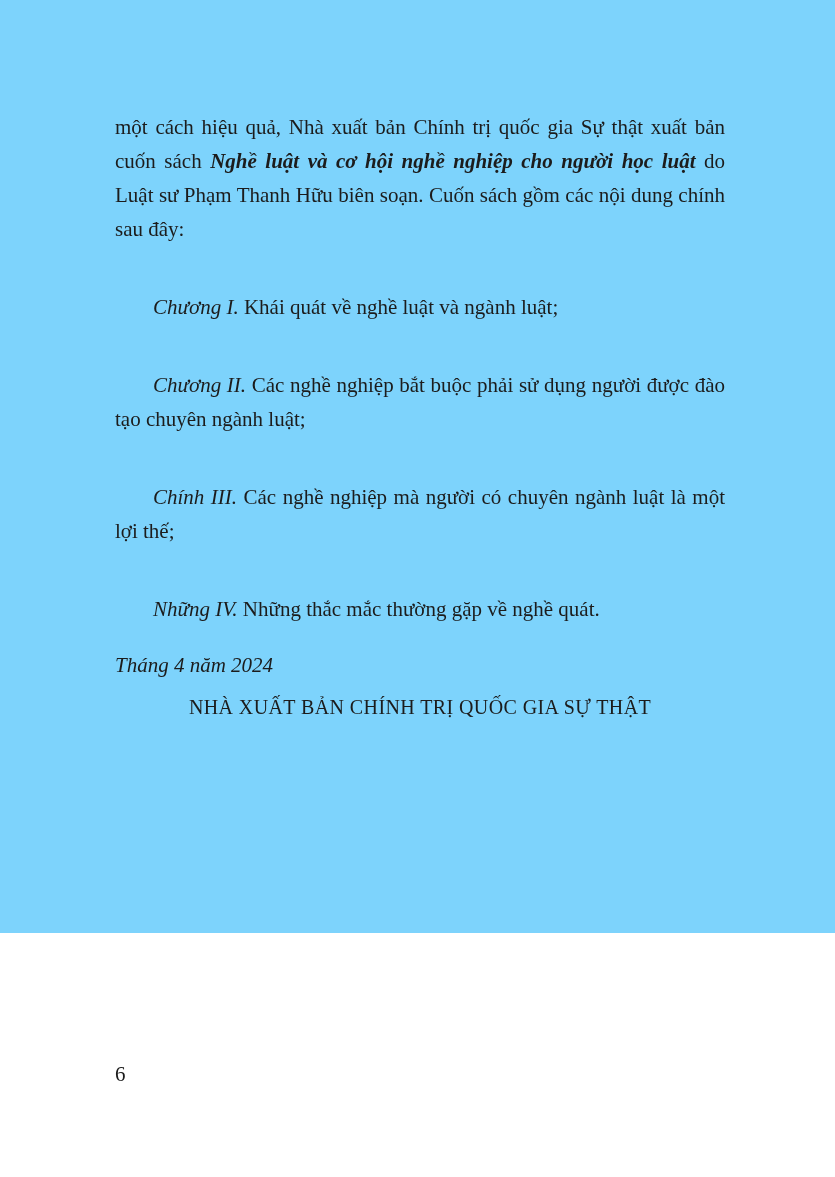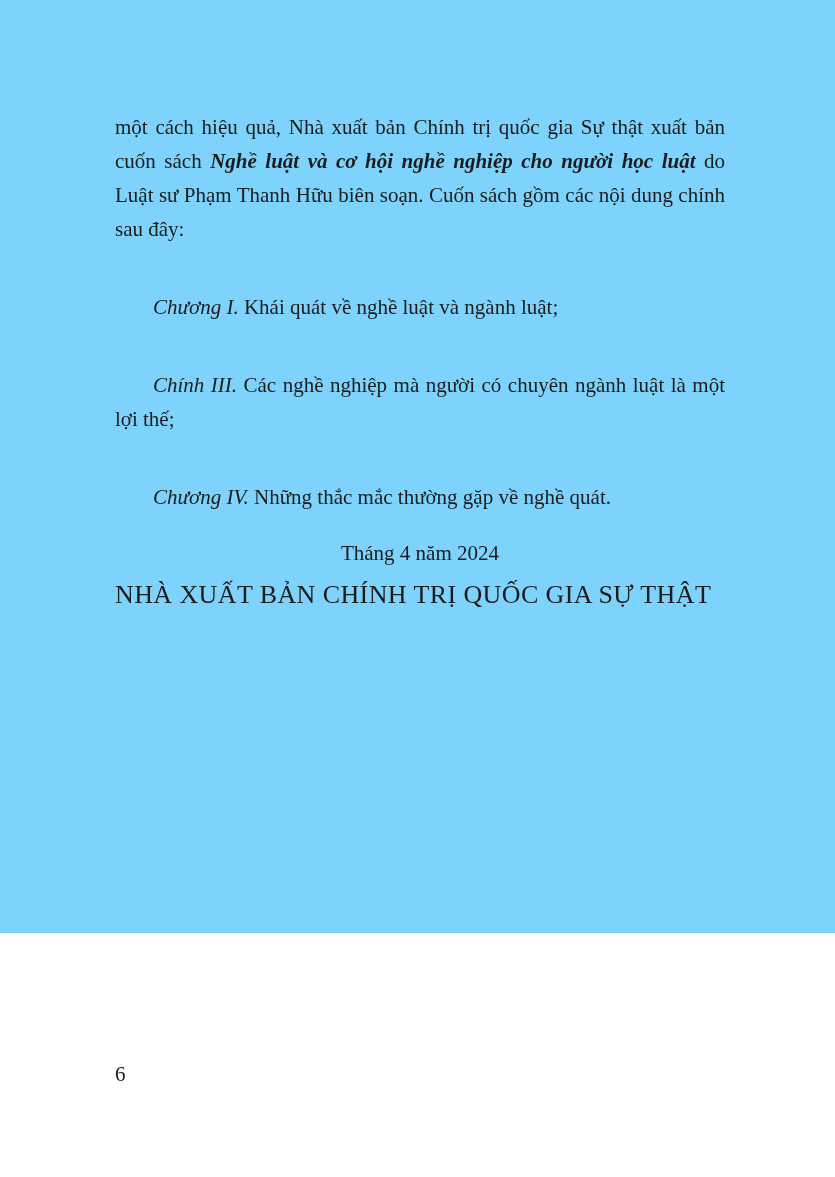--- a/index.html
+++ b/index.html
@@ -42,27 +42,27 @@
   }
   .bold-italic {
     font-weight: bold;
     font-style: italic;
   }
   .italic {
     font-style: italic;
   }
   .date-line {
     margin-top: 22px;
-    text-align: center;
+    font-style: italic;
     text-indent: 0;
   }
   .publisher-line {
     margin-top: 8px;
-    text-align: left;
-    font-size: 26px;
+    text-align: center;
+    font-size: 20px;
     letter-spacing: 0.4px;
     text-indent: 0;
   }
   .page-number {
     position: absolute;
     left: 115px;
     top: 1062px;
     font-size: 21px;
   }
 </style>
@@ -70,24 +70,25 @@
 <body>
 
 <div class="page">
 
   <div class="text-block">
 
     <p class="para"><span>một cách hiệu quả, Nhà xuất bản Chính trị quốc gia Sự thật xuất bản cuốn sách </span><span class="bold-italic">Nghề luật và cơ hội nghề nghiệp cho người học luật</span><span> do Luật sư Phạm Thanh Hữu biên soạn. Cuốn sách gồm các nội dung chính sau đây:</span></p>
 
     <p class="para indent"><span class="italic">Chương I.</span><span> Khái quát về nghề luật và ngành luật;</span></p>
 
+    <p class="para indent"><span class="italic">Chương II.</span><span> Các nghề nghiệp bắt buộc phải sử dụng người được đào tạo chuyên ngành luật;</span></p>
 
     <p class="para indent"><span class="italic">Chính III.</span><span> Các nghề nghiệp mà người có chuyên ngành luật là một lợi thế;</span></p>
 
-    <p class="para indent"><span class="italic">Chương IV.</span><span> Những thắc mắc thường gặp về nghề quát.</span></p>
+    <p class="para indent"><span class="italic">Những IV.</span><span> Những thắc mắc thường gặp về nghề quát.</span></p>
 
 
 
     <p class="para date-line">Tháng 4 năm 2024</p>
 
     <p class="para publisher-line">NHÀ XUẤT BẢN CHÍNH TRỊ QUỐC GIA SỰ THẬT</p>
 
   </div>
 
   <div class="page-number">6</div>

